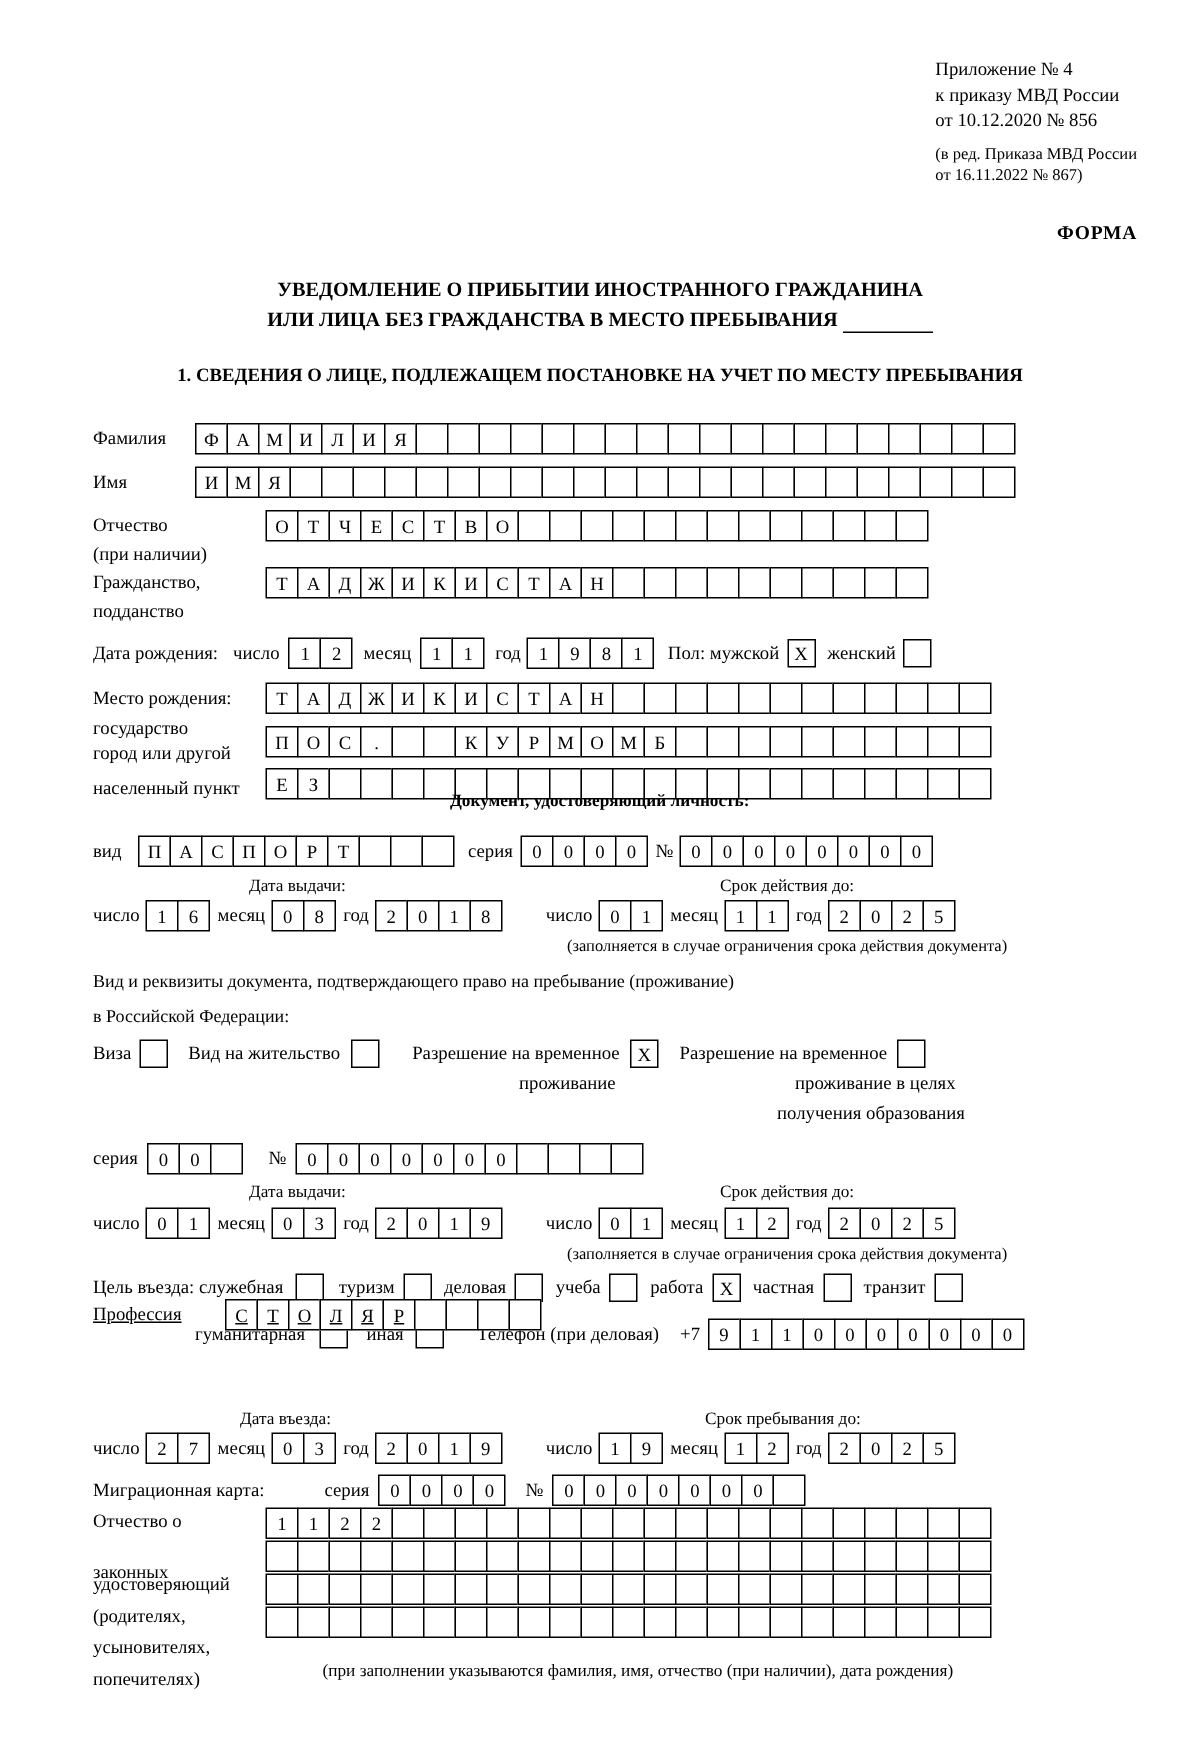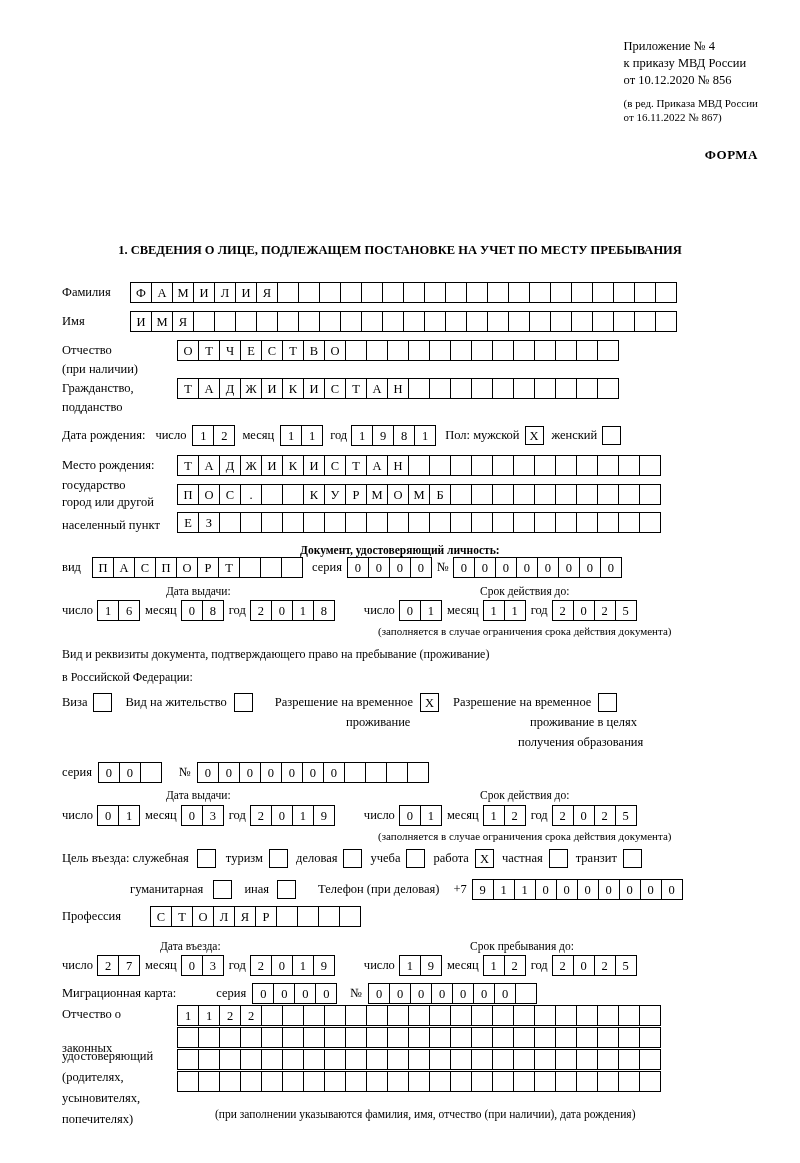--- a/index.html
+++ b/index.html
@@ -51,20 +51,24 @@
 
   <div class="hdr">
     <div>Приложение № 4</div>
     <div>к приказу МВД России</div>
     <div>от 10.12.2020 № 856</div>
     <div class="sm">(в ред. Приказа МВД России</div>
     <div class="sm" style="margin-top:0">от 16.11.2022 № 867)</div>
   </div>
   <div class="forma">ФОРМА</div>
 
+  <div class="title">
+    <div>УВЕДОМЛЕНИЕ О ПРИБЫТИИ ИНОСТРАННОГО ГРАЖДАНИНА</div>
+    <div><span>ИЛИ ЛИЦА БЕЗ ГРАЖДАНСТВА В МЕСТО ПРЕБЫВАНИЯ</span> <span class="ul"></span></div>
+  </div>
 
   <div class="sec1">1. СВЕДЕНИЯ О ЛИЦЕ, ПОДЛЕЖАЩЕМ ПОСТАНОВКЕ НА УЧЕТ ПО МЕСТУ ПРЕБЫВАНИЯ</div>
 
   <div class="row" style="left:62px;top:282px;">
     <span class="lbl" style="width:68px;">Фамилия</span>
     <span class="cells" id="surname">
         <span class="c">Ф</span>
         <span class="c">А</span>
         <span class="c">М</span>
         <span class="c">И</span>
@@ -288,21 +292,21 @@
         <span class="c"></span>
         <span class="c"></span>
         <span class="c"></span>
         <span class="c"></span>
         <span class="c"></span>
         <span class="c"></span>
       </span>
   </div>
   <div class="lbl" style="position:absolute;left:62px;top:518px;text-align:right;">населенный пункт</div>
 
-  <div class="lbl bold" style="position:absolute;left:300px;top:544px;font-size:11.5px;">Документ, удостоверяющий личность:</div>
+  <div class="lbl bold" style="position:absolute;left:300px;top:528px;font-size:11.5px;">Документ, удостоверяющий личность:</div>
 
   <div class="row" style="left:62px;top:557px;">
     <span class="lbl" style="width:30px;">вид</span>
     <span class="cells" id="dockind">
         <span class="c">П</span>
         <span class="c">А</span>
         <span class="c">С</span>
         <span class="c">П</span>
         <span class="c">О</span>
         <span class="c">Р</span>
@@ -484,21 +488,21 @@
         <span class="c">0</span>
         <span class="c">0</span>
         <span class="c">0</span>
         <span class="c">0</span>
         <span class="c">0</span>
         <span class="c">0</span>
         <span class="c">0</span>
       </span>
   </div>
 
-  <div class="row" style="left:62px;top:906px;">
+  <div class="row" style="left:62px;top:866px;text-decoration:underline;">
     <span class="lbl" style="width:88px;">Профессия</span>
     <span class="cells" id="profession">
         <span class="c">С</span>
         <span class="c">Т</span>
         <span class="c">О</span>
         <span class="c">Л</span>
         <span class="c">Я</span>
         <span class="c">Р</span>
         <span class="c"></span>
         <span class="c"></span>

